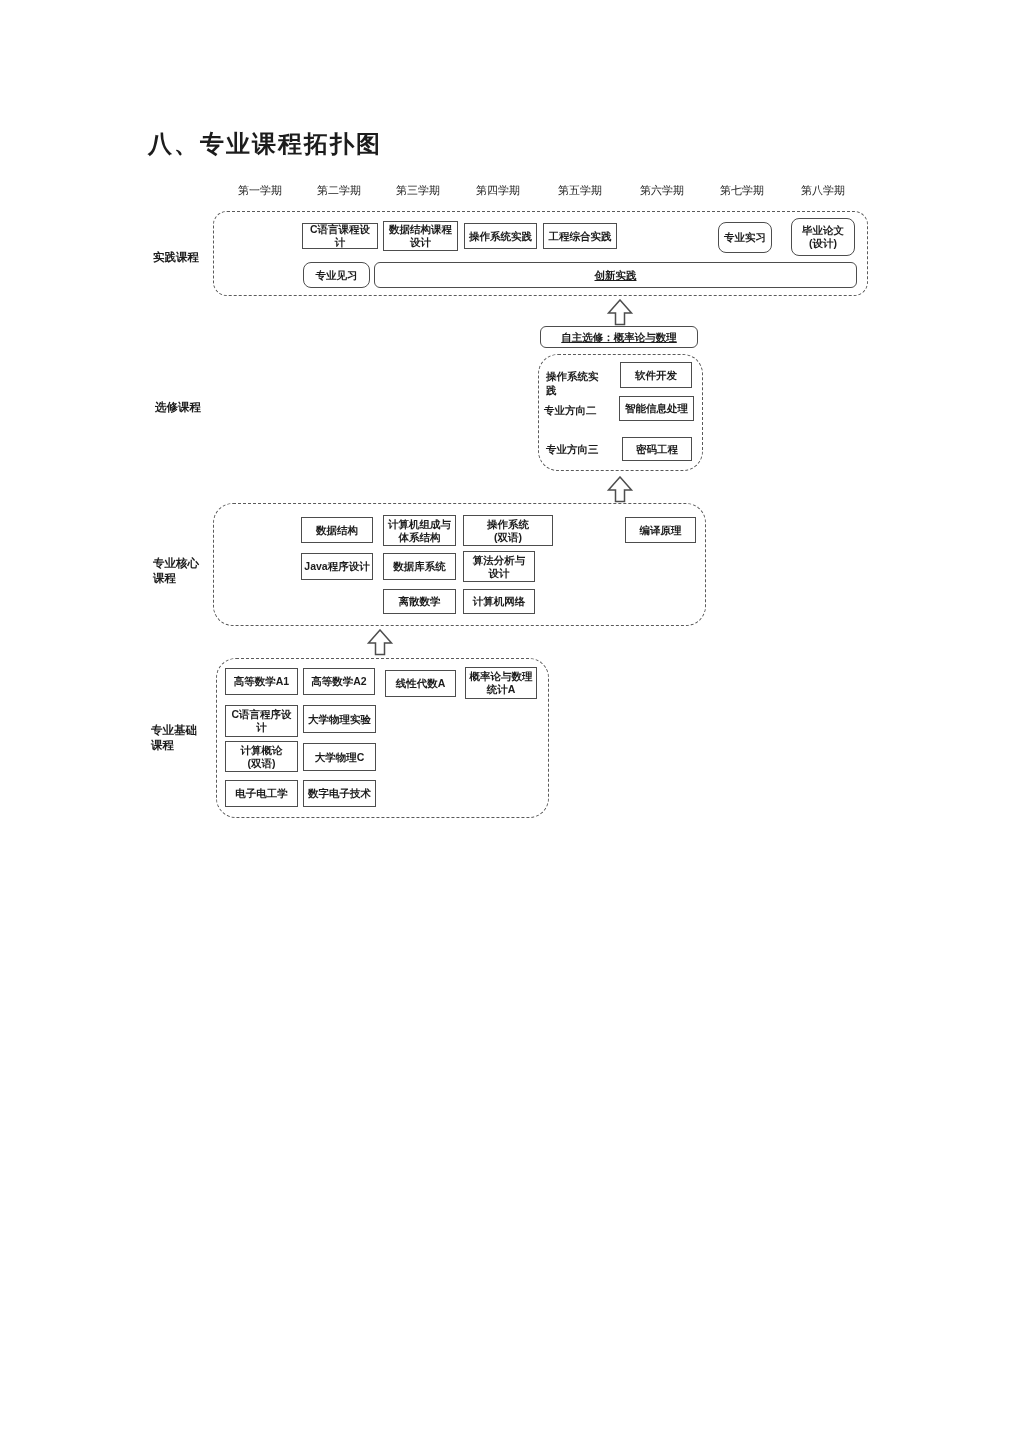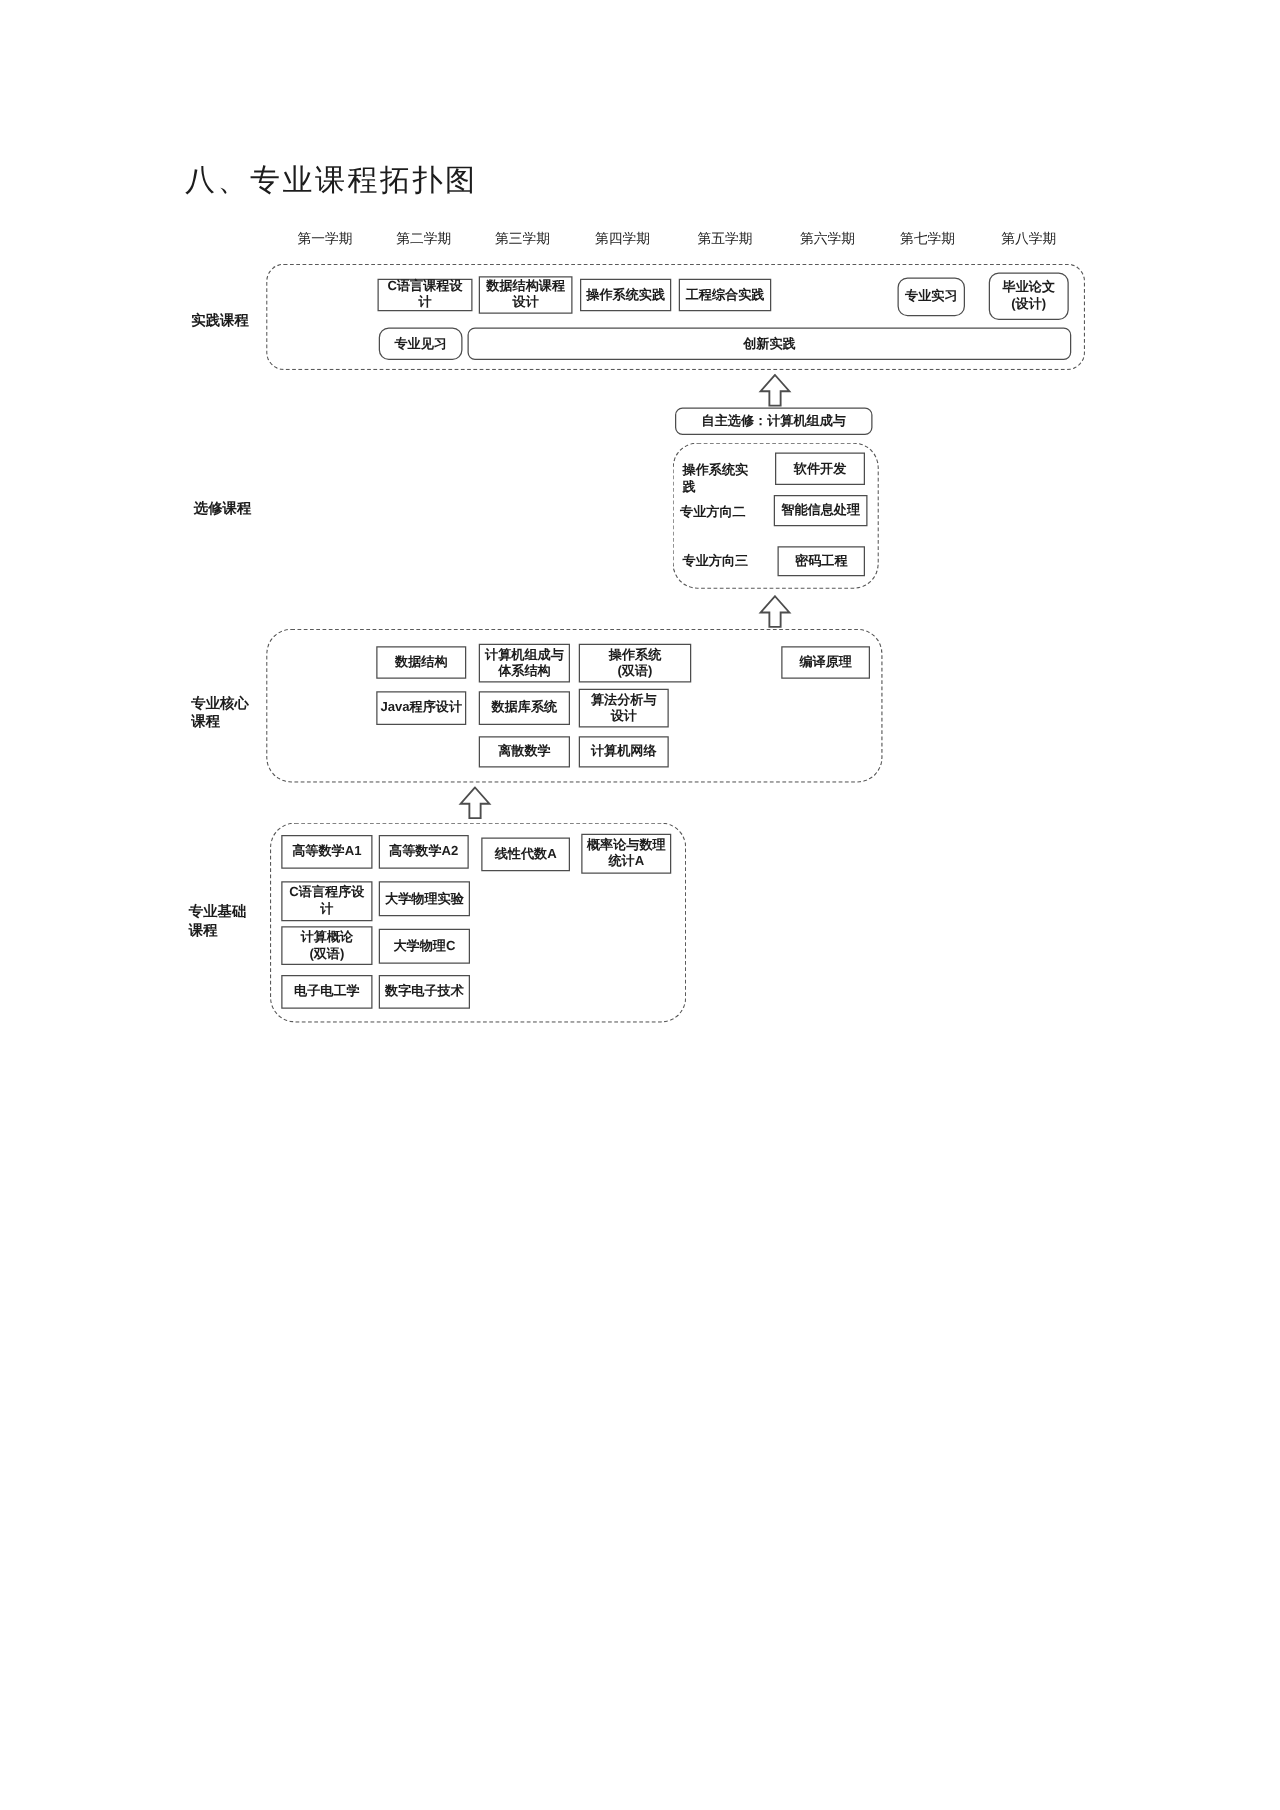--- a/index.html
+++ b/index.html
@@ -7,21 +7,21 @@
   body {
     position: relative;
     font-family: "Liberation Sans", sans-serif;
     color: #1a1a1a;
     overflow: hidden;
   }
   .title {
     position: absolute;
     left: 148px; top: 128px;
     font-size: 24px;
-    font-weight: 400;
+    font-weight: 700;
     letter-spacing: 2px;
     color: #1c1c1c;
   }
   .sem {
     position: absolute;
     top: 183px;
     width: 62px;
     text-align: center;
     font-size: 11px;
     font-weight: normal;
@@ -49,21 +49,21 @@
     justify-content: center;
     text-align: center;
     font-size: 10.5px;
     font-weight: bold;
     line-height: 1.2;
     white-space: pre-line;
     color: #1c1c1c;
     padding: 1px 2px;
   }
   .rounded { border-radius: 8px; }
-  .rounded-sm { border-radius: 6px; }
+  .rounded-sm { border-radius: 6px; text-decoration: underline; }
   .arrow { position: absolute; }
 </style>
 </head>
 <body>
 
 <div class="title">八、专业课程拓扑图</div>
 
 <div>
   <div class="sem" style="left:229px">第一学期</div>
   <div class="sem" style="left:308px">第二学期</div>
@@ -86,21 +86,21 @@
 <div class="box rounded" style="left:718px;top:222px;width:54px;height:31px">专业实习</div>
 <div class="box rounded" style="left:791px;top:218px;width:64px;height:38px">毕业论文
 (设计)</div>
 <div class="box rounded" style="left:303px;top:262px;width:67px;height:26px">专业见习</div>
 <div class="box rounded-sm" style="left:374px;top:262px;width:483px;height:26px">创新实践</div>
 
 <svg class="arrow" style="left:605px;top:299px" width="30" height="27" viewBox="0 0 30 27">
   <polygon points="15,1 26.5,14 19.5,14 19.5,25.5 10.5,25.5 10.5,14 3.5,14" fill="#ffffff" stroke="#4d4d4d" stroke-width="1.5" stroke-linejoin="miter"></polygon>
 </svg>
 
-<div class="box rounded-sm" style="left:540px;top:326px;width:158px;height:22px">自主选修：计算机组成与</div>
+<div class="box rounded-sm" style="left:540px;top:326px;width:158px;height:22px">自主选修：概率论与数理</div>
 
 <div class="side-label" style="left:155px;top:400px;width:56px">选修课程</div>
 <div class="dashed-container" style="left:538px;top:354px;width:165px;height:117px;border-radius:20px"></div>
 
 <div class="side-label" style="left:546px;top:370px;width:55px;font-size:10.5px">操作系统实践</div>
 <div class="box" style="left:620px;top:362px;width:72px;height:26px">软件开发</div>
 
 <div class="side-label" style="left:544px;top:404px;width:55px;font-size:10.5px">专业方向二</div>
 <div class="box" style="left:619px;top:396px;width:75px;height:25px">智能信息处理</div>
 

